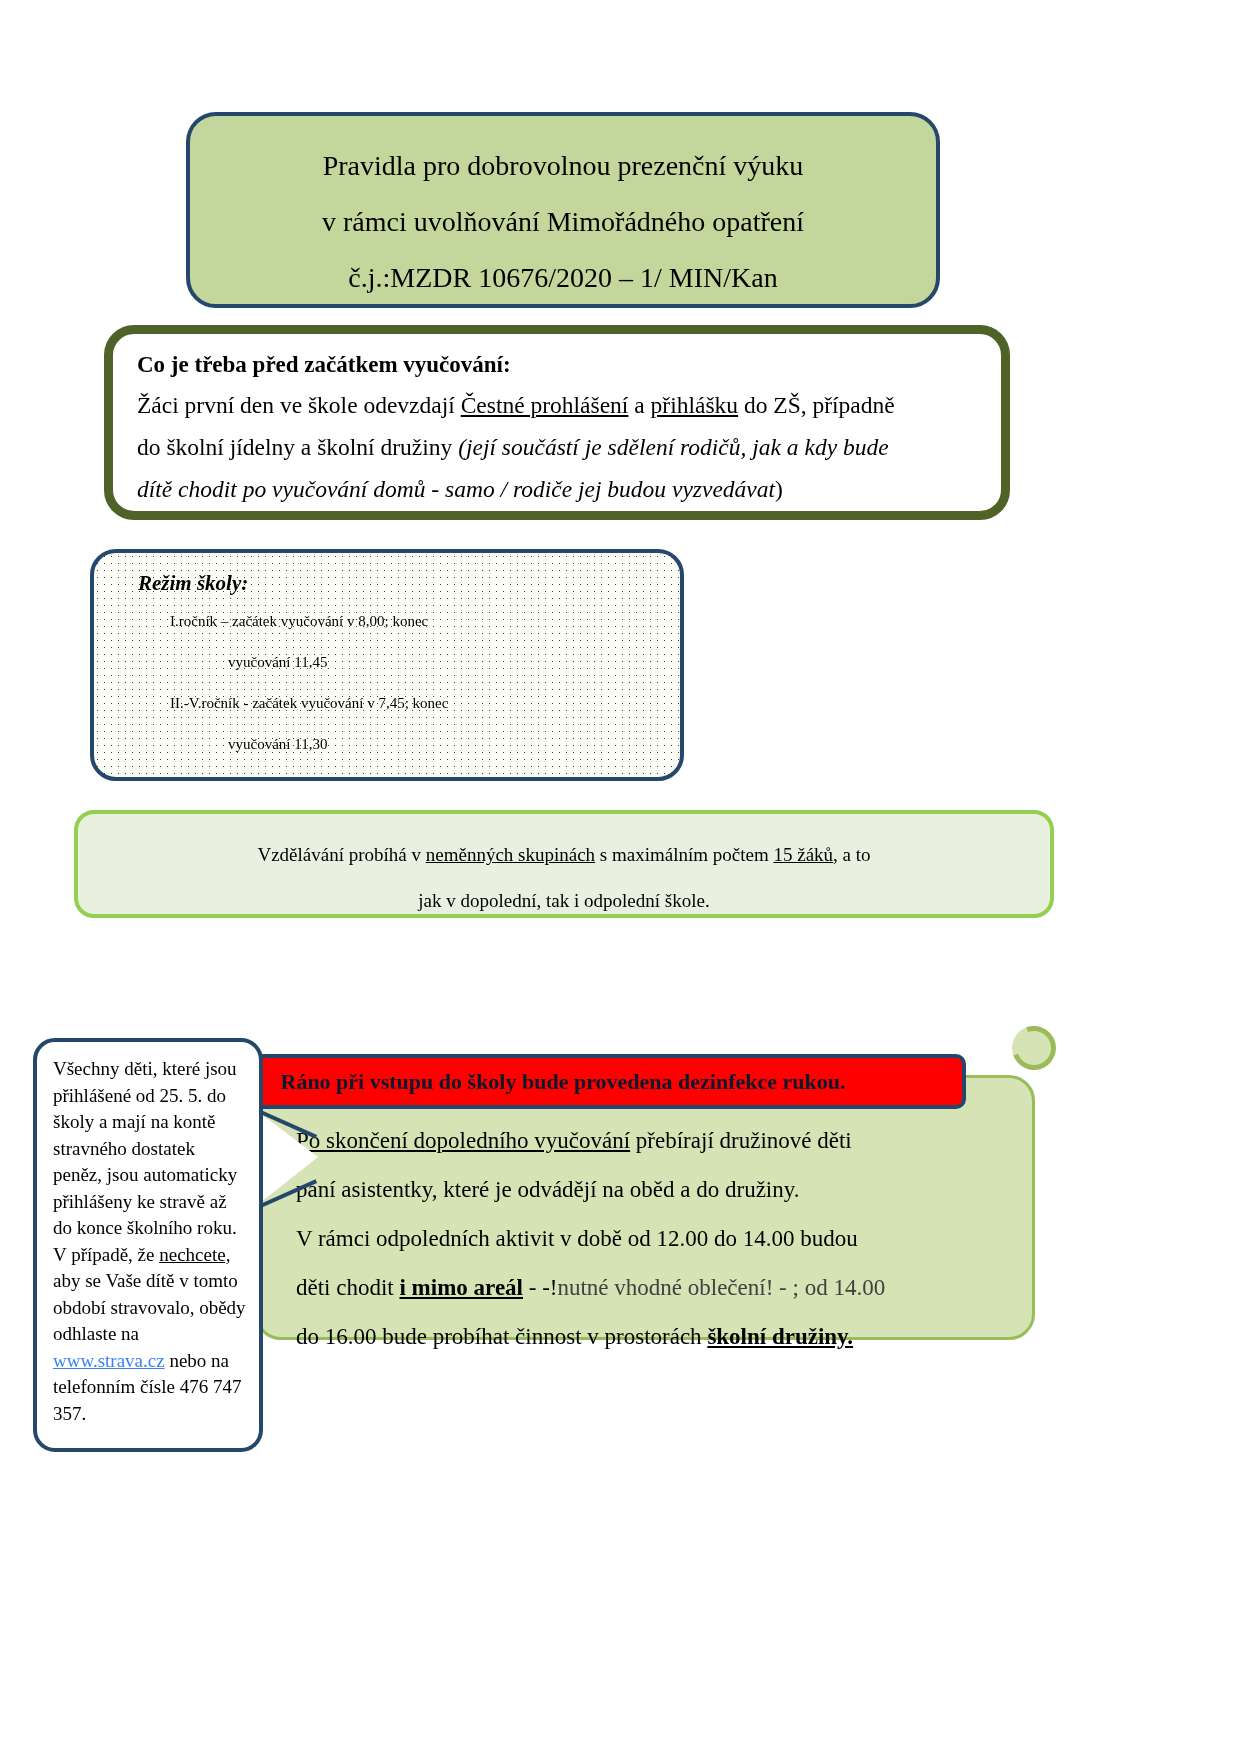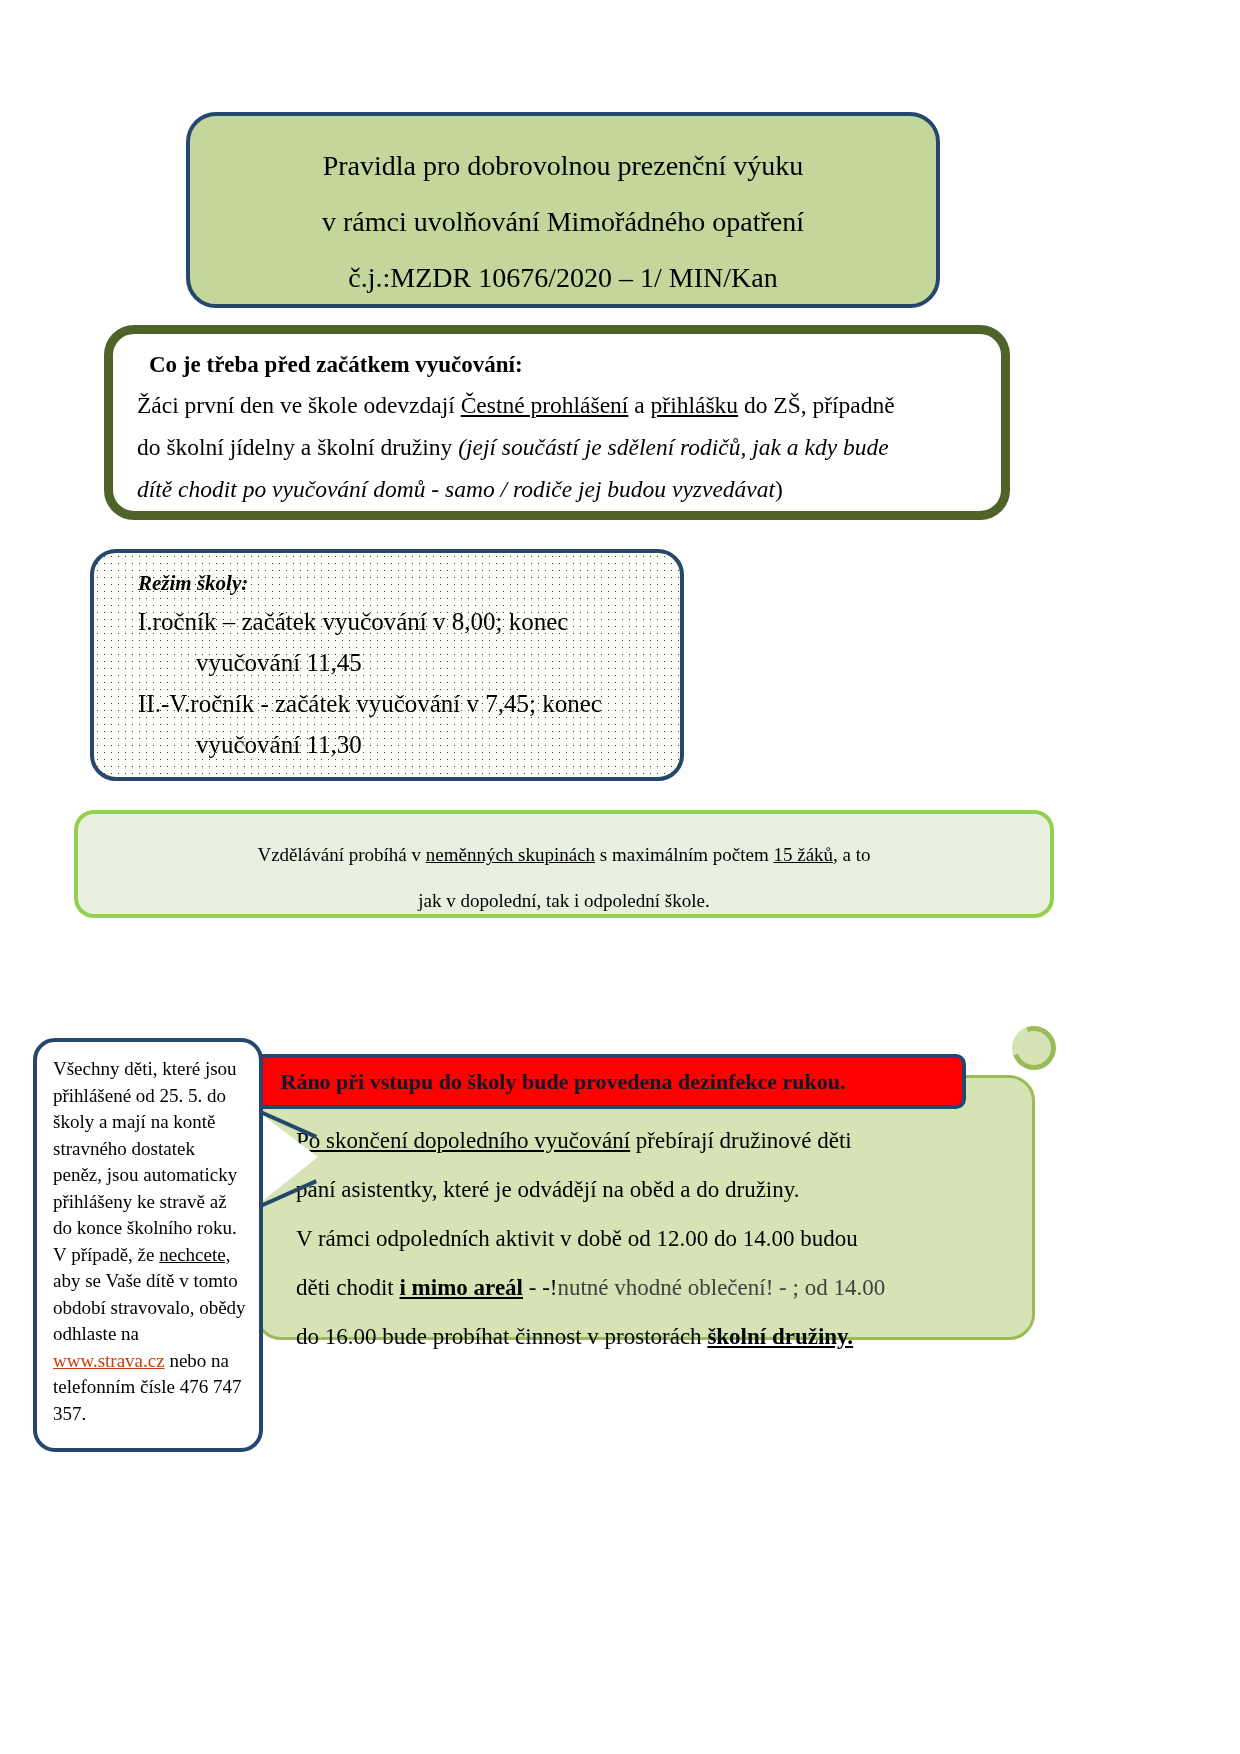--- a/index.html
+++ b/index.html
@@ -51,21 +51,20 @@
     height: 195px;
     background: #ffffff;
     border: 9px solid #4f6228;
     border-radius: 30px;
     padding: 12px 22px 0 24px;
   }
   #before-box .heading {
     font-size: 23px;
     font-weight: bold;
     line-height: 38px;
-    margin-left: 12px;
   }
   #before-box .line {
     font-size: 23.5px;
     line-height: 42px;
     white-space: nowrap;
   }
   .u { text-decoration: underline; }
   .i { font-style: italic; }
 
   
@@ -83,23 +82,24 @@
     background-size: 7px 7px;
     background-position: 0 0;
   }
   #regime-box .heading {
     font-size: 21px;
     font-weight: bold;
     line-height: 36px;
     font-style: italic;
   }
   #regime-box .line {
-    font-size: 25px;
+    font-size: 15px;
     line-height: 41px;
     white-space: nowrap;
+    margin-left: 32px;
   }
   #regime-box .indent { padding-left: 58px; }
 
   
   #groups-box {
     left: 74px;
     top: 810px;
     width: 980px;
     height: 108px;
     background: #eaf0df;
@@ -175,21 +175,21 @@
     background: #ffffff;
     border: 4px solid #24476b;
     border-radius: 22px;
     padding: 14px 12px 0 16px;
   }
   #strava-bubble .para {
     font-size: 19px;
     line-height: 26.5px;
   }
   #strava-bubble a, #strava-bubble .link {
-    color: #c2410c;
+    color: #3b82f6;
     text-decoration: underline;
   }
   #bubble-tail-edge-a {
     position: absolute;
     left: 256px;
     top: 1108px;
     width: 66px;
     height: 4px;
     background: #24476b;
     transform-origin: left center;

